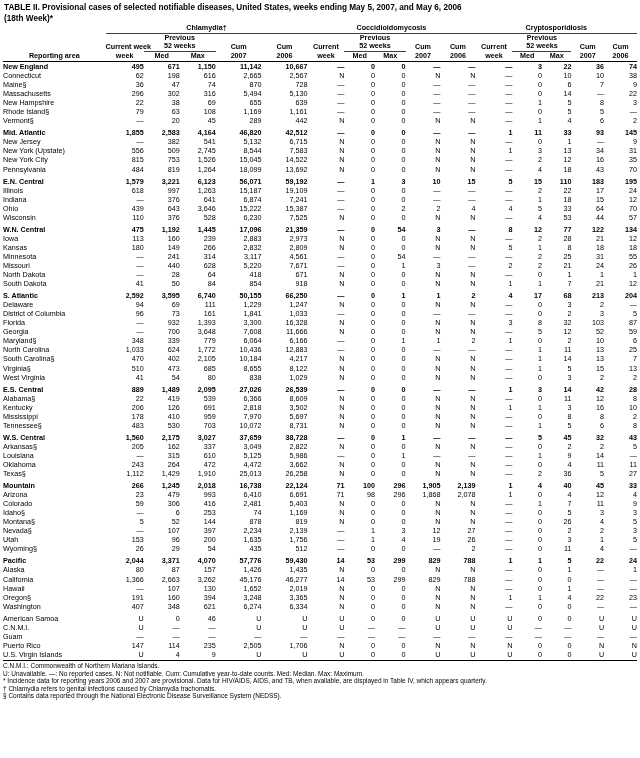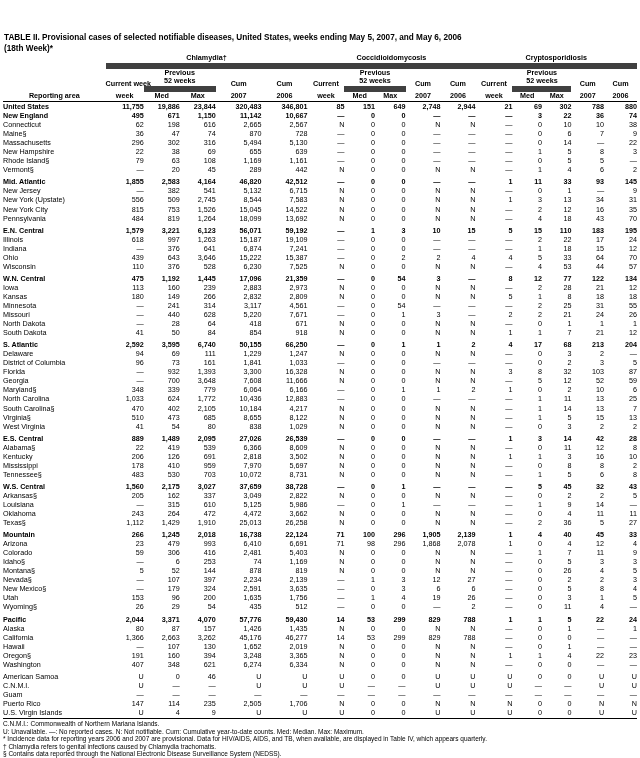--- a/index.html
+++ b/index.html
@@ -1,31 +1,31 @@
 <!DOCTYPE html>
 <html><head>
 <meta charset="utf-8">
 <style>
   html,body{margin:0;padding:0;background:#fff;}
   body{width:640px;font-family:"Liberation Sans", sans-serif;color:#000;}
-  .page{width:640px;padding:2px 3px 0 3px;box-sizing:border-box;margin-top:30px;}
+  .page{width:640px;padding:2px 3px 0 3px;box-sizing:border-box;}
   .title{font-size:8.2px;font-weight:bold;line-height:10px;margin:1px 0 0 1px;}
   table.main{border-collapse:collapse;width:634px;font-size:7.2px;table-layout:fixed;}
   table.main td,table.main th{padding:0;margin:0;vertical-align:bottom;white-space:nowrap;}
   .hdr td{font-weight:bold;text-align:center;font-size:7.2px;line-height:8.5px;}
   .lbl{text-align:left;padding-left:1px;}
   .num{text-align:right;padding-right:2px;}
   .rowname{text-align:left;font-size:7.2px;padding-left:1px;}
   .bold{font-weight:bold;}
   tr.data td{line-height:9.05px;height:9.05px;}
   .sep td{height:3px;line-height:3px;}
   .foot{font-size:6.5px;line-height:7.6px;margin-top:1px;}
   .foot div{white-space:nowrap;}
   .hdrrow1 td{padding-bottom:0px;}
-  .cg{border-bottom:6px solid #404040;}
+  .cg{border-bottom:1px solid #404040;}
   .footline{border-top:1px solid #000;margin-top:1px;}
 </style>
 </head>
 <body>
 
 <div class="page">
   <div class="title">TABLE II. Provisional cases of selected notifiable diseases, United States, weeks ending May 5, 2007, and May 6, 2006</div>
   <div class="title">(18th Week)*</div>
 
   <table class="main">
@@ -101,38 +101,20 @@
         <td>Max</td>
         <td>2007</td>
         <td>2006</td>
       </tr>
       <tr>
           <td colspan="16" style="border-bottom:1px solid #000;height:1px;line-height:1px;"></td>
         </tr>
     </tbody>
     <tbody id="tbody-rows">
         <tr class="data">
-          <td class="rowname bold">United States</td>
-          <td class="num bold">11,755</td>
-          <td class="num bold">19,886</td>
-          <td class="num bold">23,844</td>
-          <td class="num bold">320,483</td>
-          <td class="num bold">346,801</td>
-          <td class="num bold">85</td>
-          <td class="num bold">151</td>
-          <td class="num bold">649</td>
-          <td class="num bold">2,748</td>
-          <td class="num bold">2,944</td>
-          <td class="num bold">21</td>
-          <td class="num bold">69</td>
-          <td class="num bold">302</td>
-          <td class="num bold">788</td>
-          <td class="num bold">880</td>
-        </tr>
-        <tr class="data">
           <td class="rowname bold">New England</td>
           <td class="num bold">495</td>
           <td class="num bold">671</td>
           <td class="num bold">1,150</td>
           <td class="num bold">11,142</td>
           <td class="num bold">10,667</td>
           <td class="num bold">—</td>
           <td class="num bold">0</td>
           <td class="num bold">0</td>
           <td class="num bold">—</td>
@@ -1040,38 +1022,20 @@
           <td class="num">3</td>
           <td class="num">12</td>
           <td class="num">27</td>
           <td class="num">—</td>
           <td class="num">0</td>
           <td class="num">2</td>
           <td class="num">2</td>
           <td class="num">3</td>
         </tr>
         <tr class="data">
-          <td class="rowname">New Mexico§</td>
-          <td class="num">—</td>
-          <td class="num">179</td>
-          <td class="num">324</td>
-          <td class="num">2,591</td>
-          <td class="num">3,635</td>
-          <td class="num">—</td>
-          <td class="num">0</td>
-          <td class="num">3</td>
-          <td class="num">6</td>
-          <td class="num">6</td>
-          <td class="num">—</td>
-          <td class="num">0</td>
-          <td class="num">5</td>
-          <td class="num">8</td>
-          <td class="num">4</td>
-        </tr>
-        <tr class="data">
           <td class="rowname">Utah</td>
           <td class="num">153</td>
           <td class="num">96</td>
           <td class="num">200</td>
           <td class="num">1,635</td>
           <td class="num">1,756</td>
           <td class="num">—</td>
           <td class="num">1</td>
           <td class="num">4</td>
           <td class="num">19</td>

